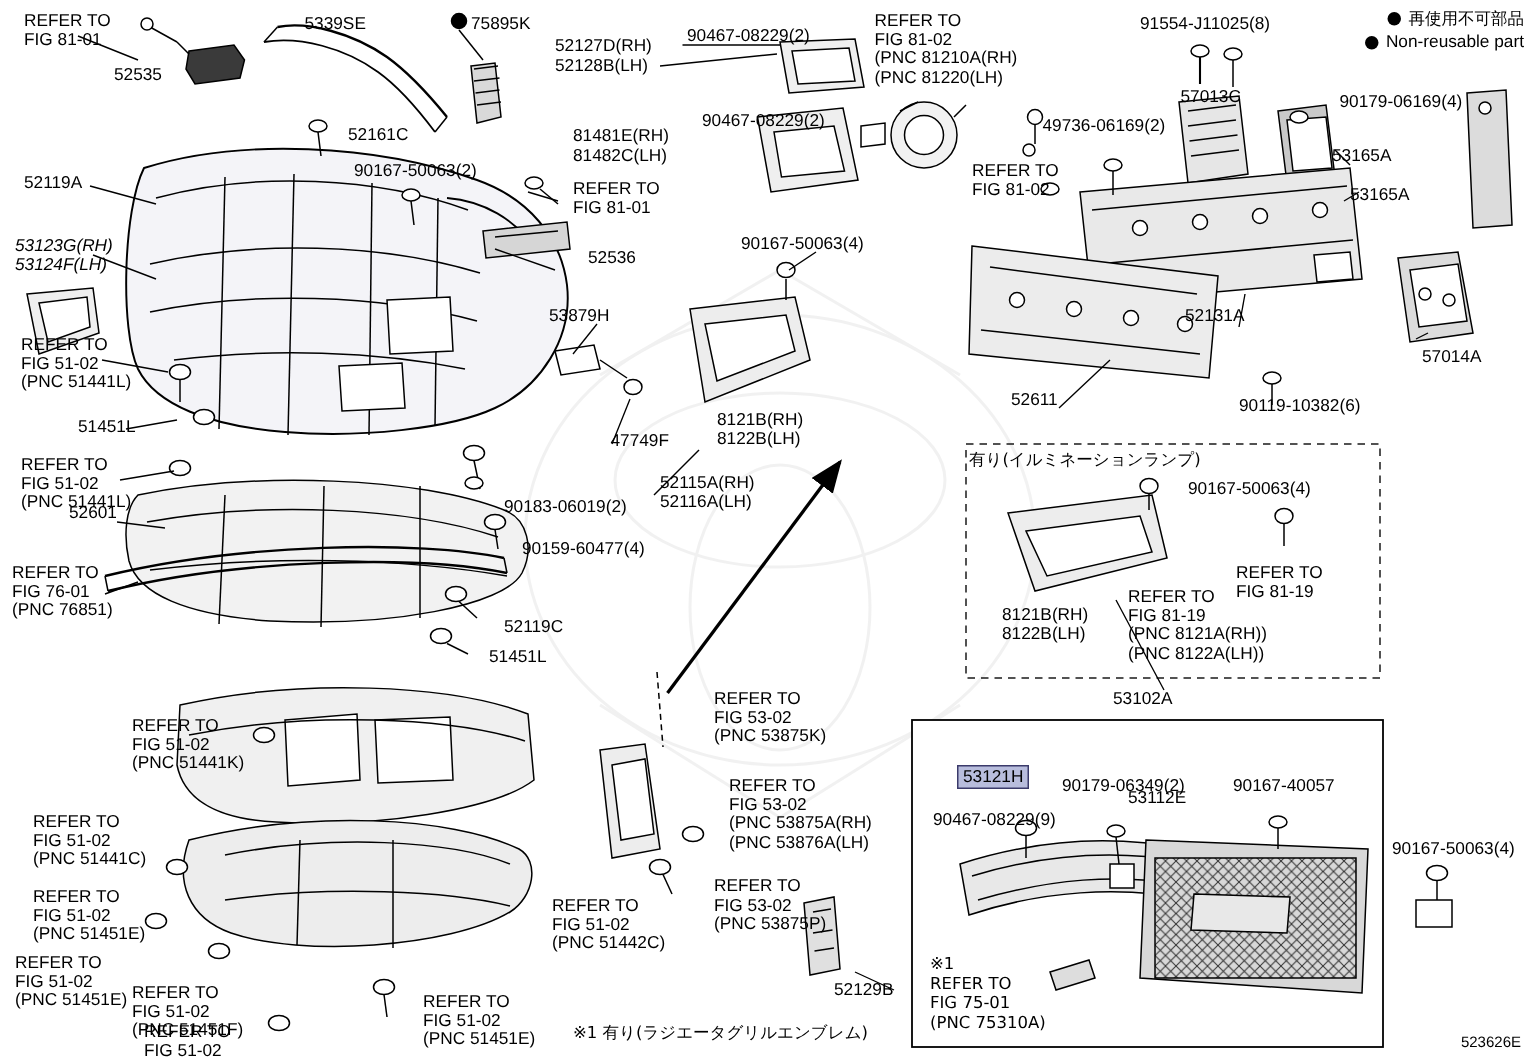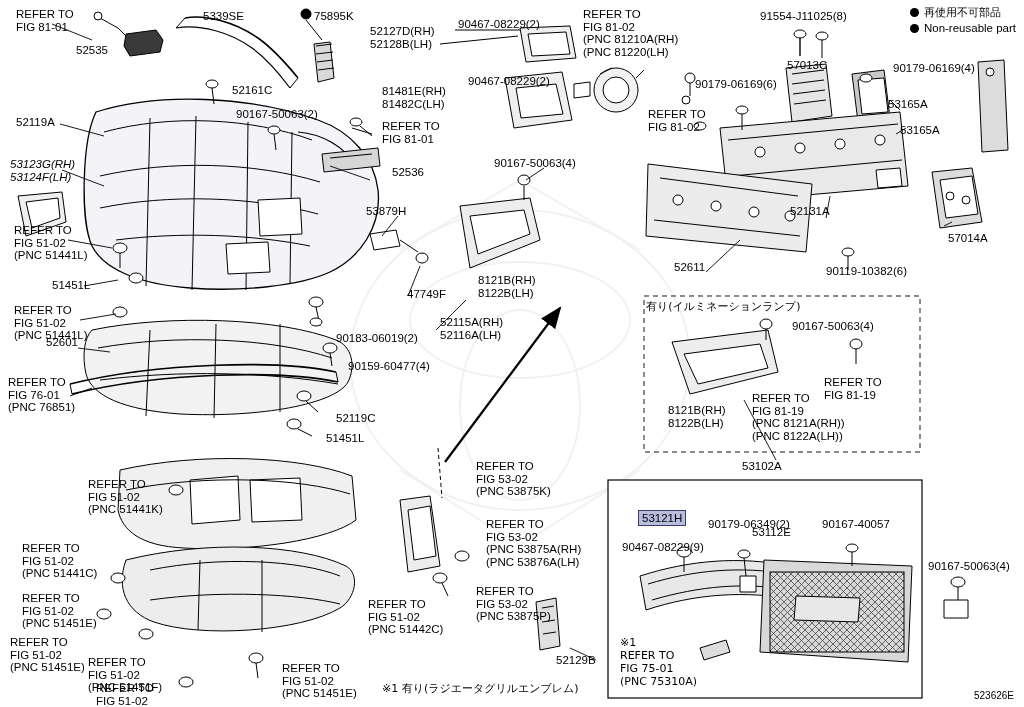--- a/index.html
+++ b/index.html
@@ -16,21 +16,21 @@
   .lbl{
     position:absolute;
     font-size:11.5px;
     line-height:12.6px;
     white-space:pre;
     letter-spacing:0px;
     color:#000;
   }
   .jp{font-family:"DejaVu Sans", sans-serif;font-size:11px;line-height:13px;}
   .legend{position:absolute;right:8px;}
-  .legend .row{display:flex;align-items:center;gap:5px;margin-bottom:3px;}
+  .legend .row{display:flex;align-items:center;gap:5px;margin-bottom:3px;justify-content:flex-end;}
   .dot{width:9px;height:9px;border-radius:50%;background:#000;display:inline-block;}
   .hl{
     position:absolute;
     background:#b8bddd;
     border:1px solid #3b3b6b;
     font-size:11.5px;
     padding:1px 3px;
     color:#000;
     letter-spacing:0px;
   }
@@ -318,21 +318,21 @@
 FIG 81-02
 (PNC 81210A(RH)
 (PNC 81220(LH)</div>
       <div class="lbl" style="left: 760px; top: 10px;">91554-J11025(8)</div>
       <div class="lbl" style="left: 787px; top: 59px;">57013C</div>
       <div class="lbl" style="left: 893px; top: 62px;">90179-06169(4)</div>
       <div class="lbl" style="left: 232px; top: 84px;">52161C</div>
       <div class="lbl" style="left: 382px; top: 85px;">81481E(RH)
 81482C(LH)</div>
       <div class="lbl" style="left: 468px; top: 75px;">90467-08229(2)</div>
-      <div class="lbl" style="left: 695px; top: 78px;">90179-06169(6)</div>
+      <div class="lbl" style="left: 695px; top: 78px;">49736-06169(2)</div>
       <div class="lbl" style="left: 648px; top: 108px;">REFER TO
 FIG 81-02</div>
       <div class="lbl" style="left: 888px; top: 98px;">53165A</div>
       <div class="lbl" style="left: 900px; top: 124px;">53165A</div>
       <div class="lbl" style="left: 236px; top: 108px;">90167-50063(2)</div>
       <div class="lbl" style="left: 16px; top: 116px;">52119A</div>
       <div class="lbl" style="left: 382px; top: 120px;">REFER TO
 FIG 81-01</div>
       <div class="lbl" style="left: 10px; top: 158px; font-style: italic;">53123G(RH)
 53124F(LH)</div>

